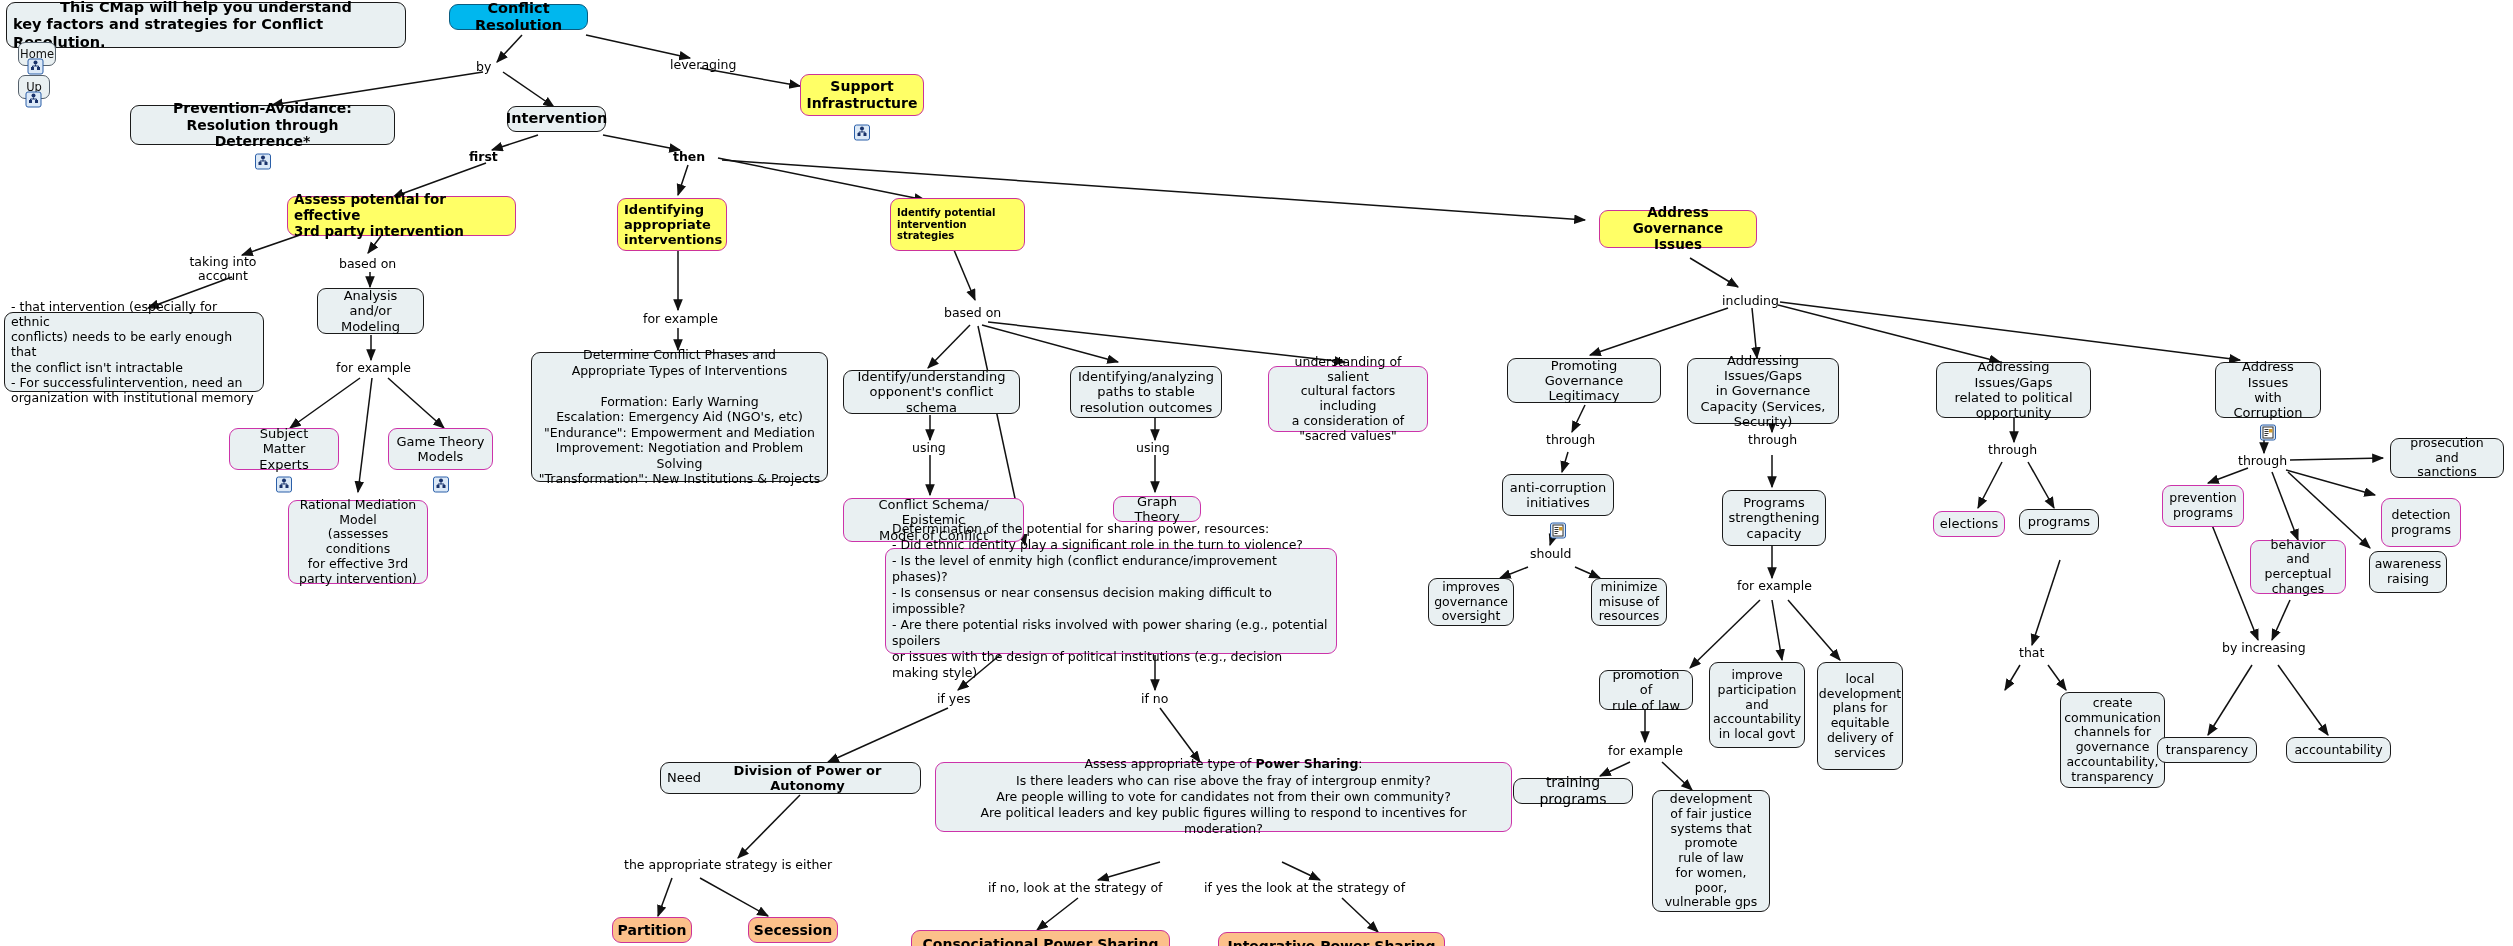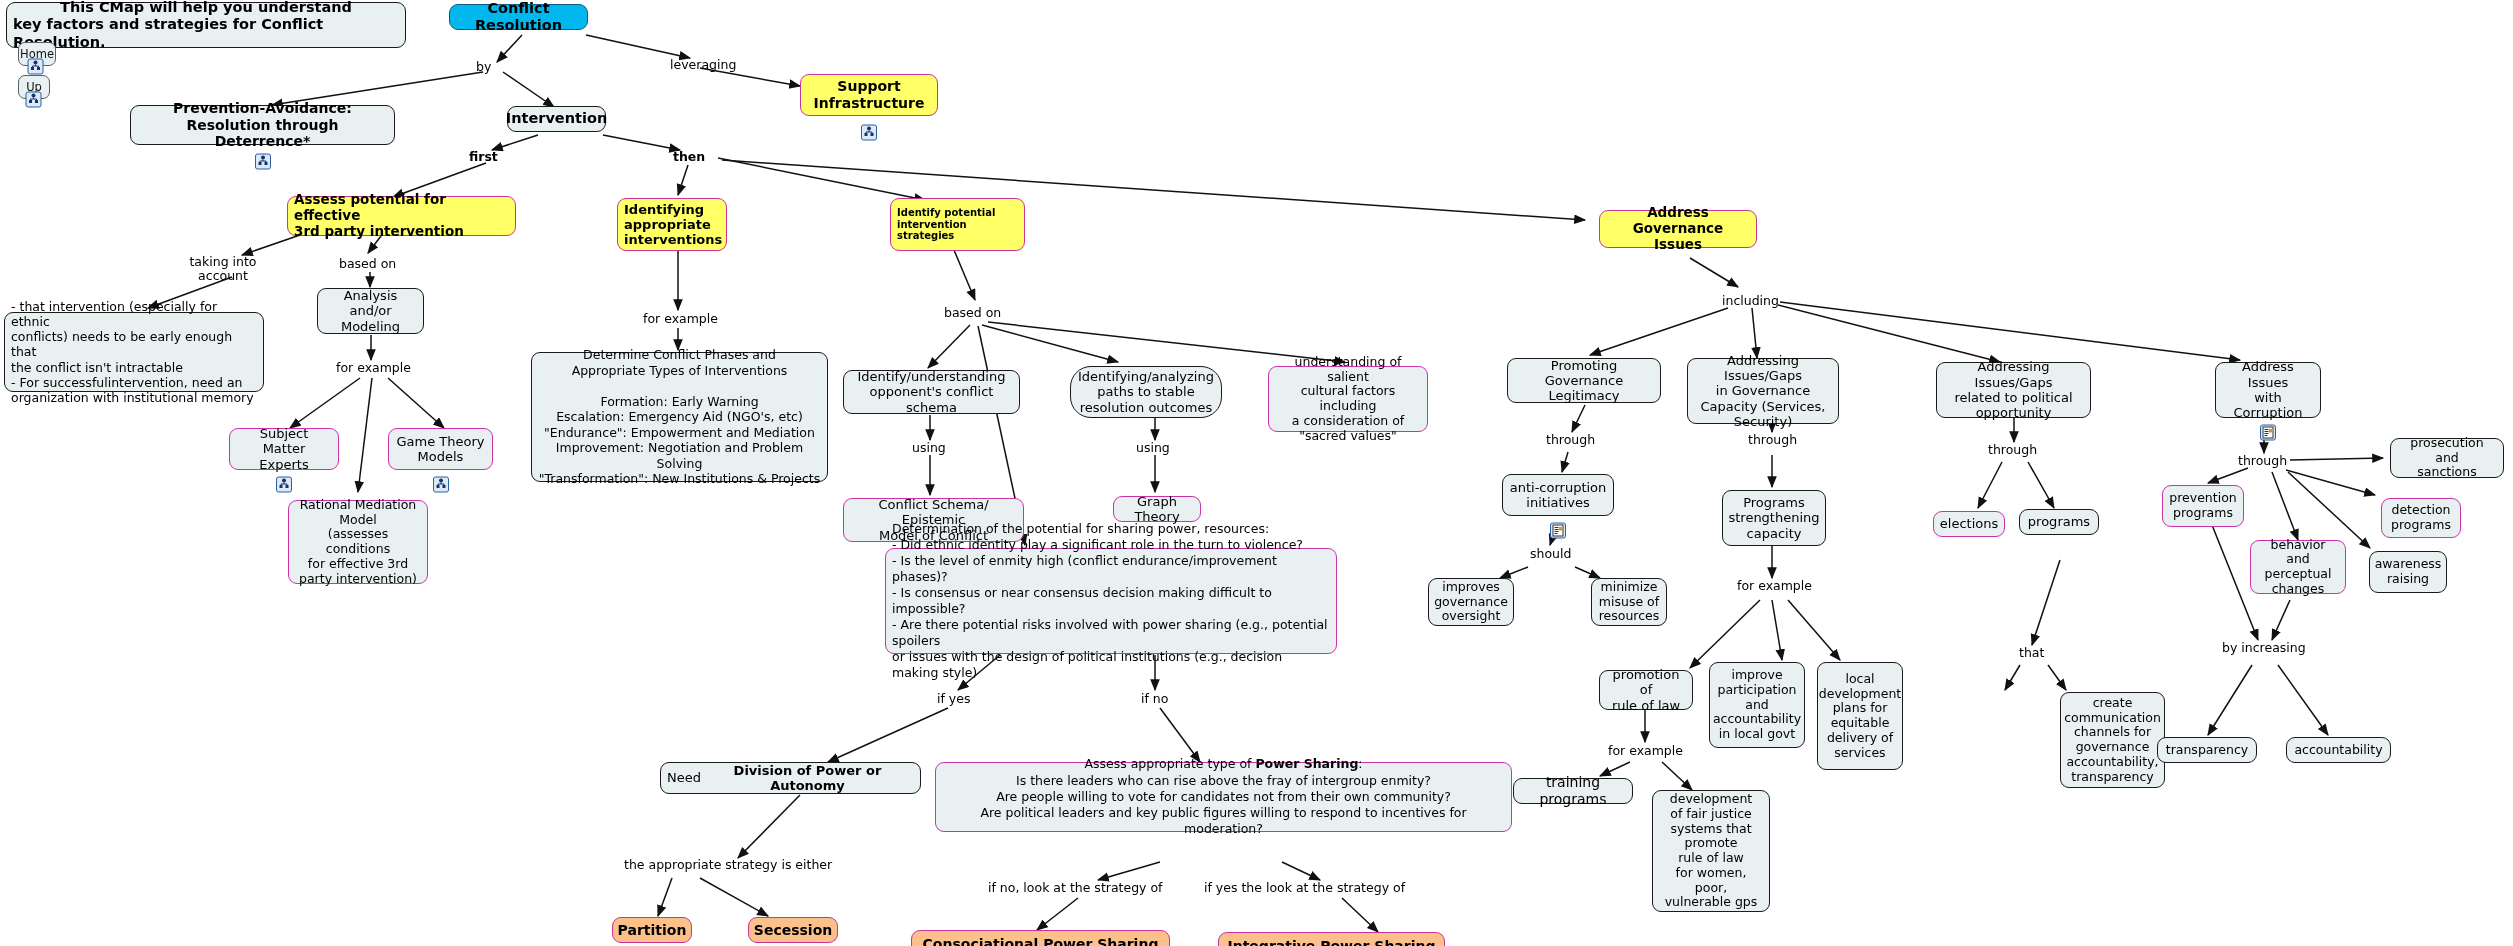--- a/index.html
+++ b/index.html
@@ -223,21 +223,21 @@
         <rect x="4" y="9" width="3" height="3" fill="#19326b"></rect>
         <rect x="10" y="9" width="3" height="3" fill="#19326b"></rect>
         <path d="M8.5 6.5 V8 M5.5 9 V8 H11.5 V9" stroke="#19326b" fill="none"></path>
       </svg>
   </div>
 
   <div class="node cyan" style="left:449px;top:4px;width:139px;height:26px;font-size:14.5px;">
     <span>Conflict Resolution</span>
   </div>
 
-  <div class="node yellow" style="left:800px;top:74px;width:138px;height:42px;font-size:14px;white-space:pre-line;">
+  <div class="node yellow" style="left:800px;top:74px;width:124px;height:42px;font-size:14px;white-space:pre-line;">
     <span>Support
 Infrastructure</span>
     <span class="icon-in-node">
       <svg viewBox="0 0 17 17" width="17" height="17">
           <rect x="1" y="1" width="15" height="15" rx="2" fill="#dce9f7" stroke="#2b5fa8"></rect>
           <circle cx="8.5" cy="4.5" r="2" fill="#19326b"></circle>
           <rect x="4" y="9" width="3" height="3" fill="#19326b"></rect>
           <rect x="10" y="9" width="3" height="3" fill="#19326b"></rect>
           <path d="M8.5 6.5 V8 M5.5 9 V8 H11.5 V9" stroke="#19326b" fill="none"></path>
         </svg>
@@ -347,21 +347,21 @@
   <div class="node plain" style="left:843px;top:370px;width:177px;height:44px;font-size:13px;white-space:pre-line;">
     <span>Identify/understanding
 opponent's conflict schema</span>
   </div>
 
   <div class="node pink" style="left:843px;top:498px;width:181px;height:44px;font-size:13px;white-space:pre-line;">
     <span>Conflict Schema/ Epistemic
 Model of Conflict</span>
   </div>
 
-  <div class="node plain" style="left:1070px;top:366px;width:152px;height:52px;font-size:13px;white-space:pre-line;border-radius:21px;">
+  <div class="node plain" style="left:1070px;top:366px;width:152px;height:52px;font-size:13px;white-space:pre-line;">
     <span>Identifying/analyzing
 paths to stable
 resolution outcomes</span>
   </div>
 
   <div class="node pink" style="left:1113px;top:496px;width:88px;height:26px;font-size:13px;">
     <span>Graph Theory</span>
   </div>
 
   <div class="node pink" style="left:1268px;top:366px;width:160px;height:66px;font-size:12.5px;white-space:pre-line;">
@@ -534,21 +534,21 @@
     <span>behavior and
 perceptual
 changes</span>
   </div>
 
   <div class="node plain" style="left:2390px;top:438px;width:114px;height:40px;font-size:12.5px;white-space:pre-line;">
     <span>prosecution and
 sanctions</span>
   </div>
 
-  <div class="node pink" style="left:2381px;top:498px;width:80px;height:40px;font-size:12.5px;white-space:pre-line;">
+  <div class="node pink" style="left:2381px;top:498px;width:80px;height:49px;font-size:12.5px;white-space:pre-line;">
     <span>detection
 programs</span>
   </div>
 
   <div class="node plain" style="left:2369px;top:551px;width:78px;height:42px;font-size:12.5px;white-space:pre-line;">
     <span>awareness
 raising</span>
   </div>
 
   <div class="node plain" style="left:2157px;top:737px;width:100px;height:26px;font-size:12.5px;">

